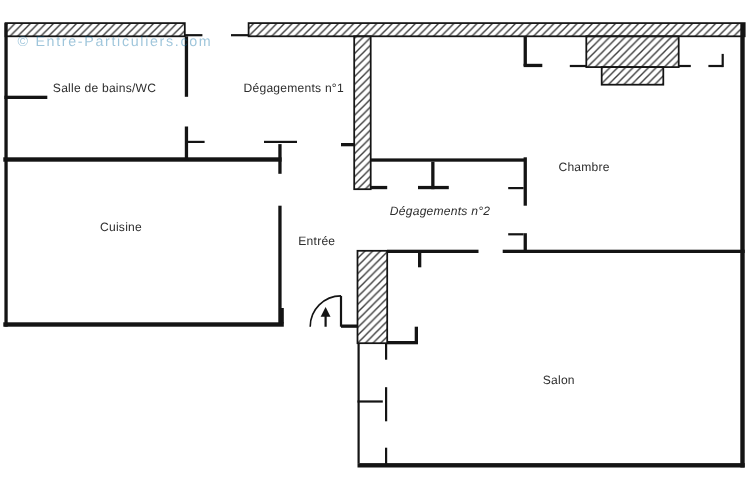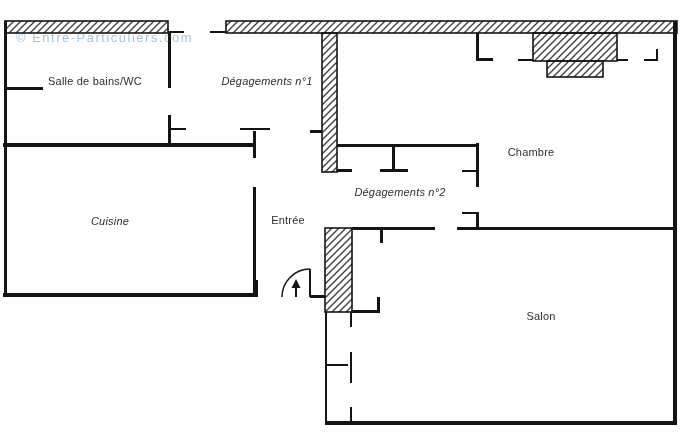--- a/index.html
+++ b/index.html
@@ -90,21 +90,21 @@
         <rect x="644" y="59" width="13" height="2" fill="#141414"></rect>
         <rect x="325" y="364" width="23" height="2" fill="#141414"></rect>
         <rect x="310" y="295" width="15" height="3" fill="#141414"></rect>
         <path d="M 310 269 A 28 28 0 0 0 282 297" fill="none" stroke="#141414" stroke-width="1.5"></path>
         <line x1="296" y1="297" x2="296" y2="284" stroke="#141414" stroke-width="2"></line>
         <polygon points="296,279 291.5,288 300.5,288" fill="#141414"></polygon>
       </g>
   </svg>
 
   <div class="room-label" style="left: 95px; top: 81px;">Salle de bains/WC</div>
-  <div class="room-label" style="left: 267px; top: 81px; font-style: italic;">Dégagements n°1</div>
+  <div class="room-label" style="left: 267px; top: 81px;">Dégagements n°1</div>
   <div class="room-label" style="left: 531px; top: 124px; margin-top: 28px;">Chambre</div>
-  <div class="room-label" style="left: 110px; top: 221px; font-style: italic;">Cuisine</div>
+  <div class="room-label" style="left: 110px; top: 207px;">Cuisine</div>
   <div class="room-label" style="left: 288px; top: 220px;">Entrée</div>
   <div class="room-label" style="left: 400px; top: 192px; font-style: italic;">Dégagements n°2</div>
-  <div class="room-label" style="left: 508px; top: 316px; margin-left: 33px;">Salon</div>
+  <div class="room-label" style="left: 508px; top: 346px;">Salon</div>
 
   <div class="watermark">© Entre-Particuliers.com</div>
 </div>
 
 </body></html>

